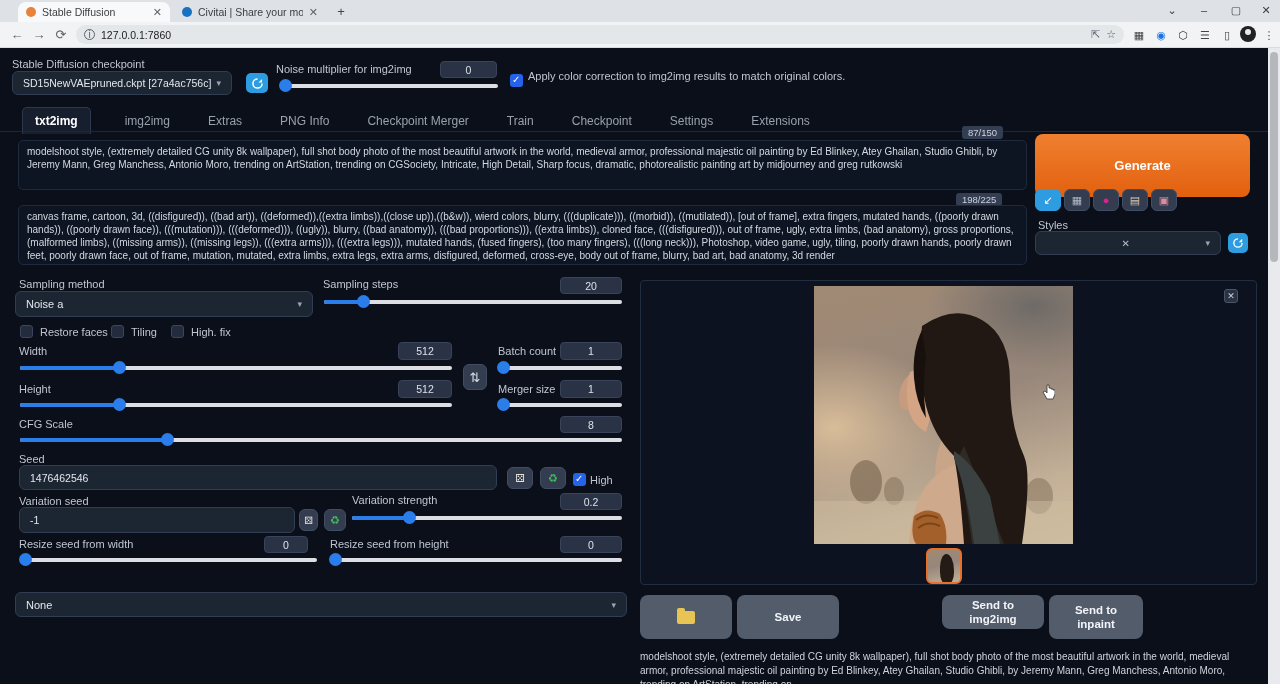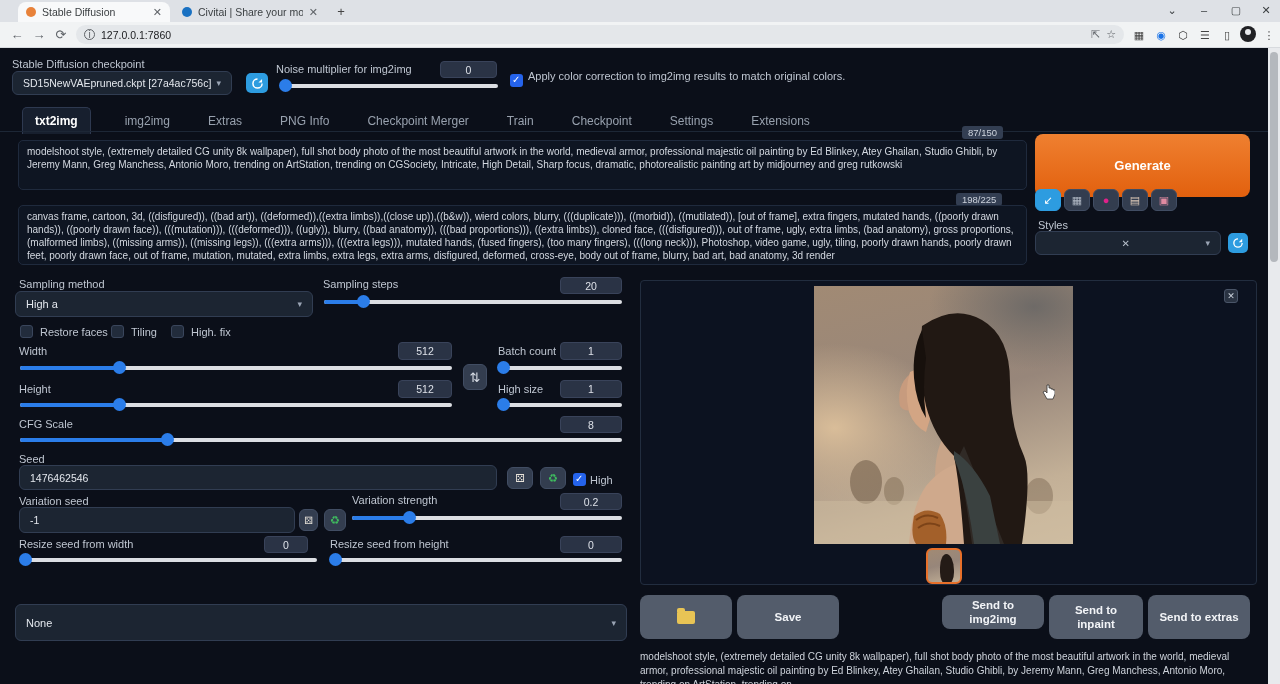--- a/index.html
+++ b/index.html
@@ -208,21 +208,21 @@
       <svg width="10" height="10" viewBox="0 0 12 12">
           <path d="M6 1a5 5 0 1 0 5 5" fill="none" stroke="#fff" stroke-width="1.6"></path>
           <path d="M11 1v4h-4z" fill="#fff"></path>
         </svg>
     </div>
 
     <div class="lbl" style="left:19px;top:230px">Sampling method</div>
     <div class="lbl" style="left:323px;top:230px">Sampling steps</div>
     <div class="numbox" style="left:560px;top:229px;width:62px;height:17px;line-height:16px">20</div>
     <div class="dropdown" style="left:15px;top:243px;width:298px;height:26px">
-      <span>High a</span>
+      <span>Noise a</span>
       <span class="caret">▾</span>
     </div>
     <div class="slider" style="left:324px;top:252px;width:298px">
       <div class="fill" style="width:13%"></div>
         <div class="knob" style="left:13%"></div>
     </div>
 
     <div class="chk off" style="left:20px;top:277px"></div>
     <div class="lbl" style="left:40px;top:278px">Restore faces</div>
     <div class="chk off" style="left:111px;top:277px"></div>
@@ -246,21 +246,21 @@
     <div class="miniBtn" style="left:463px;top:316px;width:24px;height:26px;font-size:13px">
         <span>⇅</span>
       </div>
 
     <div class="lbl" style="left:19px;top:335px">Height</div>
     <div class="numbox" style="left:398px;top:332px;width:54px;height:18px;line-height:17px">512</div>
     <div class="slider" style="left:20px;top:355px;width:432px">
       <div class="fill" style="width:23%"></div>
         <div class="knob" style="left:23%"></div>
     </div>
-    <div class="lbl" style="left:498px;top:335px">High size</div>
+    <div class="lbl" style="left:498px;top:335px">Merger size</div>
     <div class="numbox" style="left:560px;top:332px;width:62px;height:18px;line-height:17px">1</div>
     <div class="slider" style="left:498px;top:355px;width:124px">
       <div class="fill" style="width:0%"></div>
         <div class="knob" style="left:5px"></div>
     </div>
 
     <div class="lbl" style="left:19px;top:370px">CFG Scale</div>
     <div class="numbox" style="left:560px;top:368px;width:62px;height:17px;line-height:16px">8</div>
     <div class="slider" style="left:20px;top:390px;width:602px">
       <div class="fill" style="width:24.5%"></div>
@@ -305,21 +305,21 @@
     </div>
     <div class="lbl" style="left:330px;top:490px">Resize seed from height</div>
     <div class="numbox" style="left:560px;top:488px;width:62px;height:17px;line-height:16px">0</div>
     <div class="slider" style="left:330px;top:510px;width:292px">
       <div class="fill" style="width:1%"></div>
         <div class="knob" style="left:5px"></div>
     </div>
 
 
     <div class="lbl" style="left:19px;top:556px">Script</div>
-    <div class="dropdown" style="left:15px;top:556px;width:612px;height:37px">
+    <div class="dropdown" style="left:15px;top:544px;width:612px;height:25px">
       <span>None</span>
       <span class="caret">▾</span>
     </div>
 
     <div style="position:absolute;left:640px;top:232px;width:617px;height:305px;background:#0c1220;border:1px solid #222d3f;border-radius:4px">
       <div class="gallery-close" style="right:18px;top:8px">✕</div>
 
       <div id="genimg">
         <svg width="259" height="258" viewBox="0 0 259 258">
           <ellipse cx="52" cy="196" rx="16" ry="22" fill="#6d5a45" opacity="0.55"></ellipse>
@@ -347,18 +347,17 @@
 
       <div id="thumb"></div>
     </div>
 
     <div class="grayBtn" style="left:640px;top:547px;width:92px;height:44px">
       <span class="folderIcon"></span>
     </div>
     <div class="grayBtn" style="left:737px;top:547px;width:102px;height:44px">Save</div>
     <div class="grayBtn" style="left:942px;top:547px;width:102px;height:34px;padding:0 18px">Send to img2img</div>
     <div class="grayBtn" style="left:1049px;top:547px;width:94px;height:44px;padding:0 16px">Send to inpaint</div>
-    <div class="grayBtn" style="left:1148px;top:547px;width:102px;height:44px">Send to extras</div>
 
     <div style="position:absolute;left:640px;top:602px;width:604px;font-size:10px;line-height:14px;color:#ced3db">modelshoot style, (extremely detailed CG unity 8k wallpaper), full shot body photo of the most beautiful artwork in the world, medieval armor, professional majestic oil painting by Ed Blinkey, Atey Ghailan, Studio Ghibli, by Jeremy Mann, Greg Manchess, Antonio Moro, trending on ArtStation, trending on</div>
 
   </div>
 </div>
 
 </body></html>

